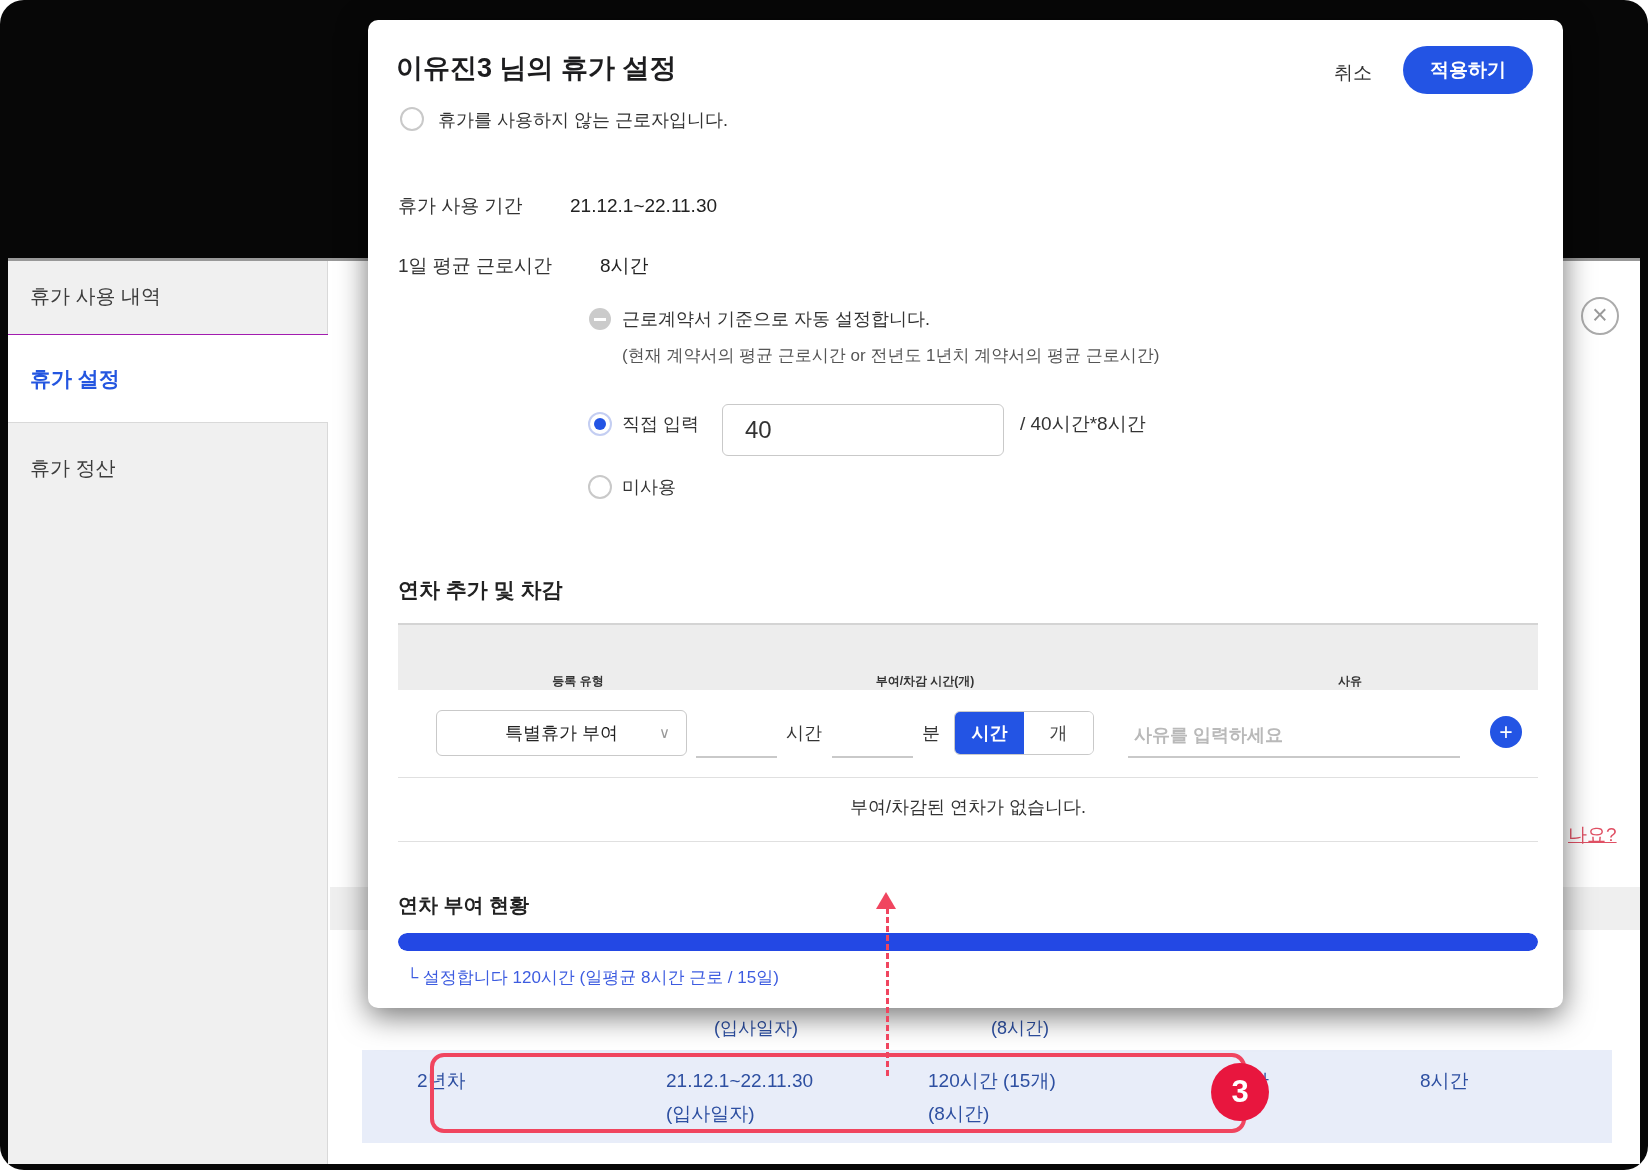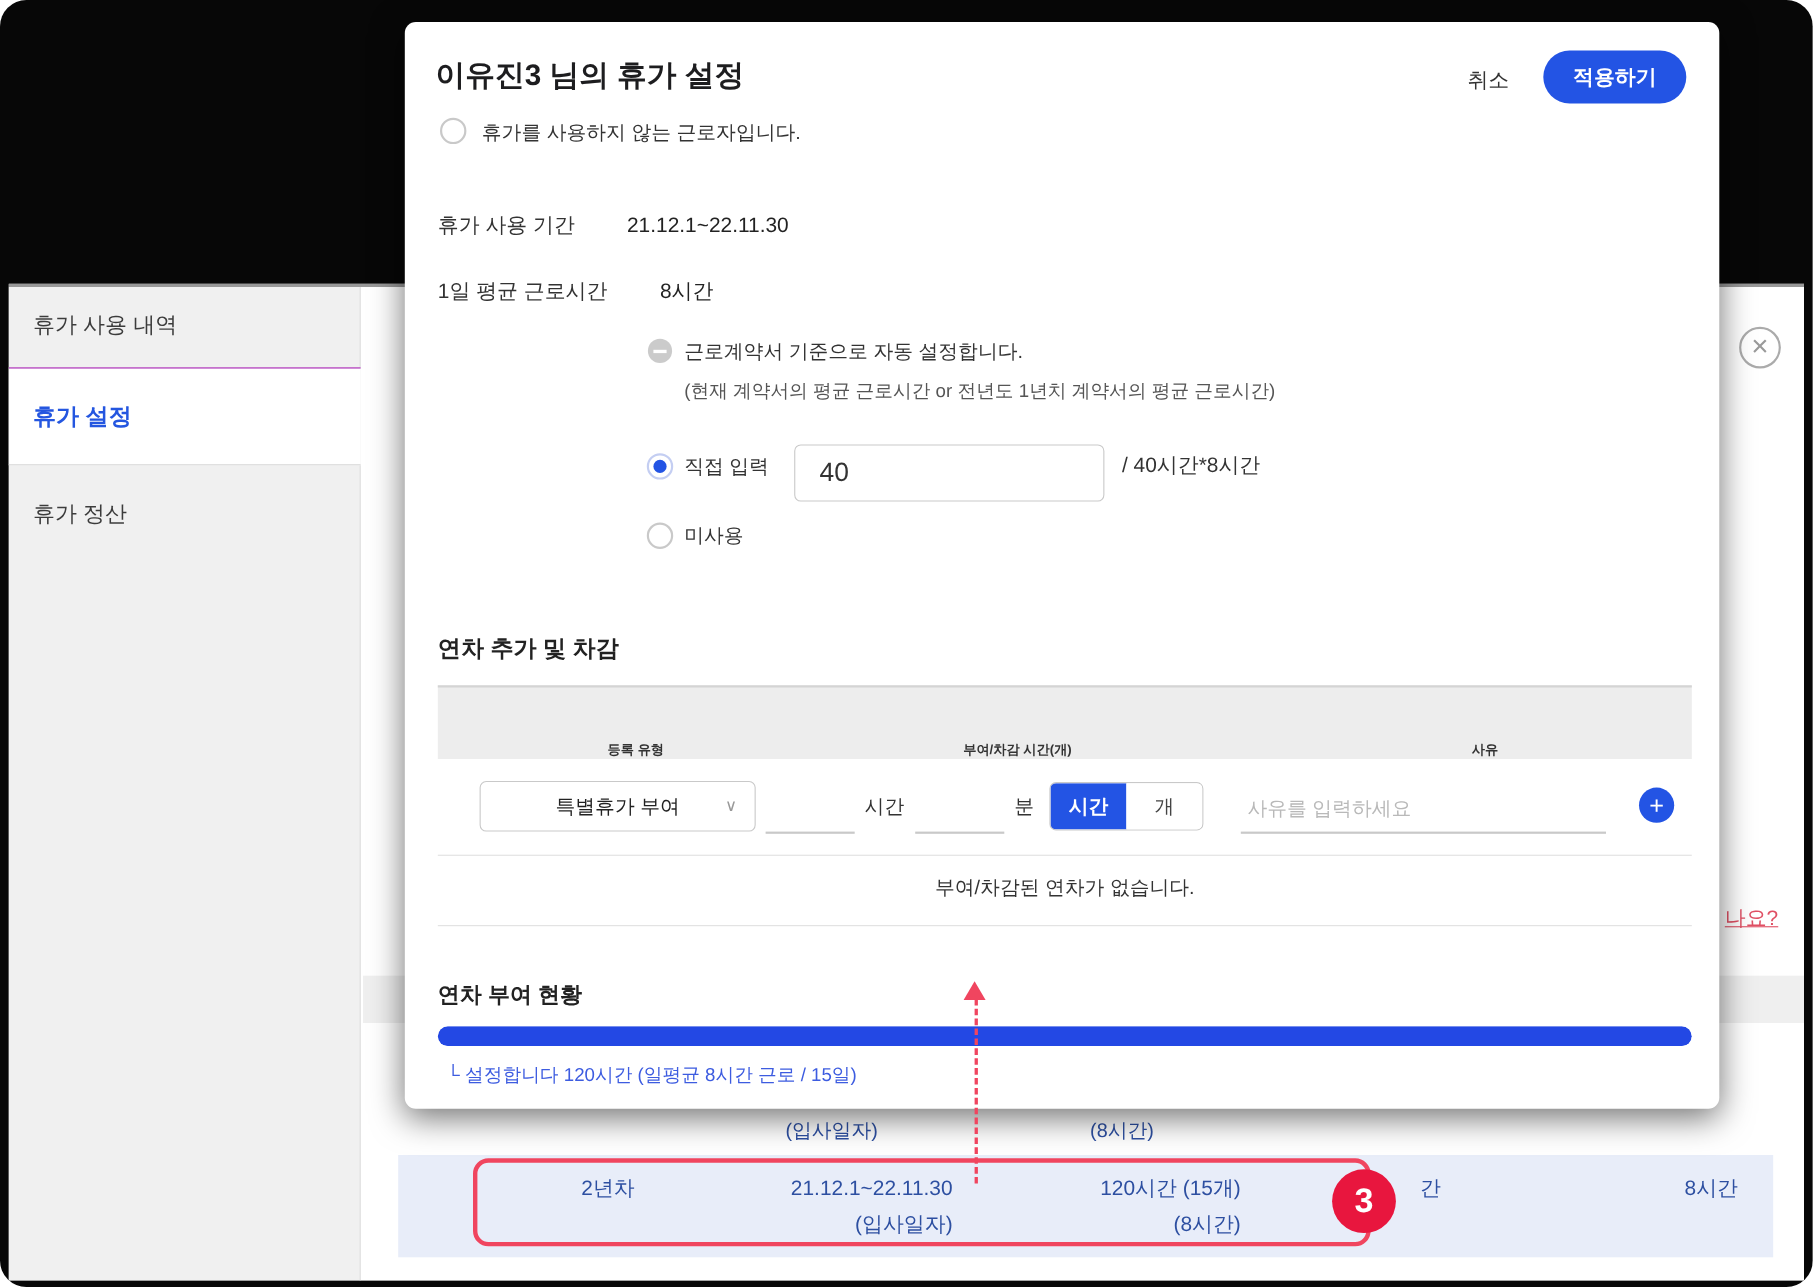--- a/index.html
+++ b/index.html
@@ -16,21 +16,21 @@
   .side-item { left:0; width:320px; padding-left:22px; color:#3c3c3c; font-size:20px; cursor:pointer; }
   .side-item.sel { background:#ffffff; border-top:1px solid #a21caf; border-bottom:1px solid #d9d9d9;
                    color:#2456e0; font-weight:bold; font-size:21px; }
   #main-area { left:320px; top:3px; right:0; bottom:0; background:#ffffff; }
   #bg-band { left:2px; top:626px; right:0; height:43px; background:#efefef; }
   #close-x { left:1253px; top:36px; width:38px; height:38px; border:2px solid #ababab; border-radius:50%;
              color:#9a9a9a; font-size:27px; line-height:33px; text-align:center; cursor:pointer; }
   #partial-link { left:1240px; top:561px; color:#e05064; font-size:19px; text-decoration:underline; cursor:pointer; }
   .gap-text { top:752px; height:30px; line-height:30px; text-align:center; color:#2d4fa1; font-size:18px; }
   #blue-row { left:34px; top:789px; width:1250px; height:93px; background:#e8edf9; }
-  .row-cell { color:#2d4fa1; font-size:19px; text-align:right; }
+  .row-cell { color:#2d4fa1; font-size:19px; text-align:left; }
   .rc-l1 { top:16px; height:30px; line-height:30px; }
   .rc-l2 { top:50px; height:28px; line-height:28px; }
   
   #modal { left:368px; top:20px; width:1195px; height:988px; background:#ffffff; border-radius:10px;
            box-shadow:0 8px 30px rgba(0,0,0,0.55); z-index:30; }
   #modal-title { left:28px; top:30px; font-size:27px; font-weight:bold; color:#1d1d1f;text-align:center; }
   #cancel-btn { left:950px; top:40px; width:70px; text-align:center; font-size:19px; color:#333; cursor:pointer; }
   #apply-btn { left:1035px; top:26px; width:130px; height:48px; border:none; border-radius:24px;
                background:#2354e4; color:#fff; font-size:19px; font-weight:bold; cursor:pointer; }
   .radio { width:24px; height:24px; border:2px solid #c9c9c9; border-radius:50%; background:#fff; cursor:pointer; }
@@ -44,21 +44,21 @@
   .field-value { font-size:19px; color:#222; }
   #direct-input { left:354px; top:384px; width:282px; height:52px; border:1px solid #c9c9c9; border-radius:6px;
                   padding-left:22px; font-size:24px; color:#333; outline:none; }
   #section1-title, #section2-title { font-size:21px; font-weight:bold; color:#222; }
   #thead-bar { left:30px; top:603px; width:1140px; height:67px; background:#ededed; border-top:2px solid #d4d4d4; }
   .th { top:0; height:65px; line-height:65px; text-align:center; font-size:12px; font-weight:bold; color:#333;margin-top:24px; }
   #type-dropdown { left:68px; top:690px; width:251px; height:46px; border:1px solid #c9c9c9; border-radius:6px;
                    cursor:pointer; text-align:center; line-height:44px; font-size:18px; color:#222; }
   #type-dropdown .chev { position:absolute; right:16px; top:0; color:#999; font-size:15px; }
   .u-input { border:none; border-bottom:2px solid #c9c9c9; height:44px; top:694px; font-size:18px;
-             text-align:center; outline:none; background:transparent; color:#333; }
+             text-align:center; outline:none; background:transparent; color:#333;font-weight:bold; }
   .suffix { top:695px; height:36px; line-height:36px; font-size:18px; color:#333; }
   #unit-toggle { left:586px; top:691px; width:140px; height:44px; border:1px solid #c9c9c9; border-radius:6px;
                  overflow:hidden; display:flex; }
   #unit-toggle .seg { flex:1; text-align:center; line-height:42px; font-size:18px; color:#444;
                       background:#fff; cursor:pointer; }
   #unit-toggle .seg.on { background:#2354e4; color:#fff; font-weight:bold; }
   #reason-input { left:760px; top:694px; width:332px; padding-left:6px; text-align:left; }
   #reason-input::placeholder { color:#b9b9b9; }
   #add-btn { left:1122px; top:696px; width:32px; height:32px; border:none; border-radius:50%;
              background:#2354e4; color:#fff; font-size:23px; line-height:30px; text-align:center; cursor:pointer; }

